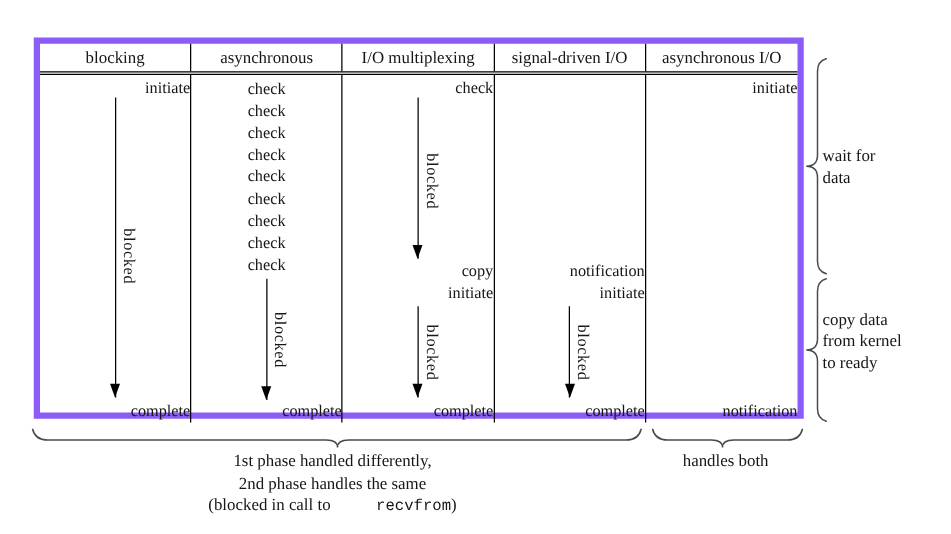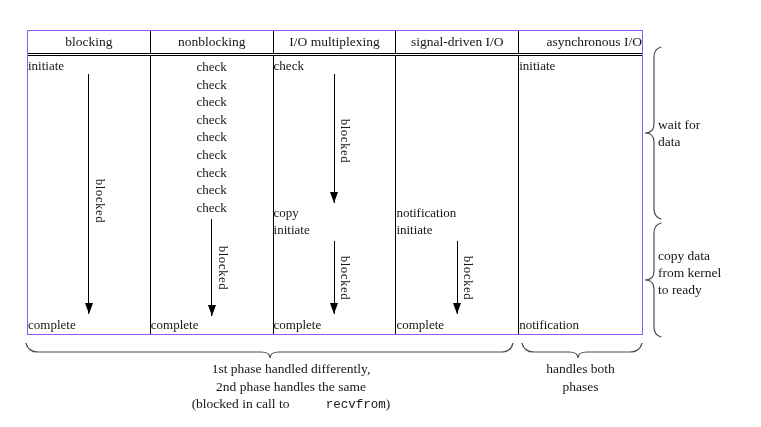--- a/index.html
+++ b/index.html
@@ -1,31 +1,31 @@
 <!DOCTYPE html>
 <html><head>
 <meta charset="utf-8">
 <style>
   html,body{margin:0;padding:0;background:#fff;}
   .stage{position:relative;width:761px;height:427px;background:#ffffff;
          font-family:"Liberation Serif",serif;color:#161616;overflow:hidden;}
 
   
   .io-table{position:absolute;left:27px;top:30px;width:616px;height:305px;
-            border:1px solid #8b5cf6;box-sizing:border-box;background:#fff;}
+            border:5px solid #8b5cf6;box-sizing:border-box;background:#fff;}
   .thead{display:grid;grid-template-columns:repeat(5,1fr);height:22px;
          border-bottom:3px double #000;box-sizing:content-box;}
   .th{border-right:1px solid #000;text-align:center;font-size:13.5px;line-height:21px;
       white-space:nowrap;overflow:hidden;}
-  .th:last-child{border-right:none;text-align:right;}
+  .th:last-child{border-right:none;}
   .tbody{position:relative;display:grid;grid-template-columns:repeat(5,1fr);height:278px;}
   .col{position:relative;border-right:1px solid #000;}
   .col:last-child{border-right:none;}
 
-  .lbl{position:absolute;left:0;right:0;text-align:left;font-size:13px;line-height:15px;
+  .lbl{position:absolute;left:0;right:0;text-align:right;font-size:13px;line-height:15px;
        white-space:nowrap;}
   .checks{position:absolute;top:2px;left:0;right:0;text-align:center;font-size:13px;
           line-height:17.6px;}
 
   .arrow{position:absolute;left:50%;width:1px;margin-left:-0.5px;background:#000;}
   .arrow::after{content:"";position:absolute;left:50%;bottom:0;transform:translateX(-50%);
        width:0;height:0;border-left:4.5px solid transparent;border-right:4.5px solid transparent;
        border-top:11px solid #000;}
 
   .blocked{position:absolute;left:calc(50% + 3px);transform:translateY(-50%);
@@ -39,21 +39,21 @@
   .mono{font-family:"Liberation Mono",monospace;font-size:12.5px;margin-left:33px;}
 </style>
 </head>
 <body>
 
 <div class="stage">
 
   <div class="io-table">
     <div class="thead">
       <div class="th">blocking</div>
-      <div class="th">nonblocking</div>
+      <div class="th">asynchronous</div>
       <div class="th">I/O multiplexing</div>
       <div class="th">signal-driven I/O</div>
       <div class="th">asynchronous I/O</div>
     </div>
 
     <div class="tbody">
 
       <div class="col">
         <div class="lbl" style="top:2px">initiate</div>
         <div class="arrow" style="top:18px;height:240px"></div>
@@ -118,27 +118,26 @@
   </svg>
   <div class="side-label" style="left:658px;top:247px">
     <div>copy data</div>
     <div>from kernel</div>
     <div>to ready</div>
   </div>
 
   <svg class="brace" style="left:25px;top:343px" width="489" height="16" viewBox="0 0 489 16">
     <path d="M1 0 Q3 9 13 9 L236 9 Q245 9 245 15 Q245 9 254 9 L476 9 Q486 9 488 0"></path>
   </svg>
-  <div class="caption" style="left:111px;top:360px;width:360px">
+  <div class="caption" style="left:86px;top:360px;width:360px">
     <div>1st phase handled differently,</div>
     <div>2nd phase handles the same</div>
     <div><span>(blocked in call to </span><span class="mono">recvfrom</span><span>)</span></div>
   </div>
 
   <svg class="brace" style="left:521px;top:343px" width="122" height="16" viewBox="0 0 122 16">
     <path d="M1 0 Q3 9 13 9 L48 9 Q57 9 57 15 Q57 9 66 9 L109 9 Q119 9 121 0"></path>
   </svg>
   <div class="caption" style="left:513px;top:360px;width:135px">
     <div>handles both</div>
-    <div>phases</div>
   </div>
 
 </div>
 
 </body></html>

